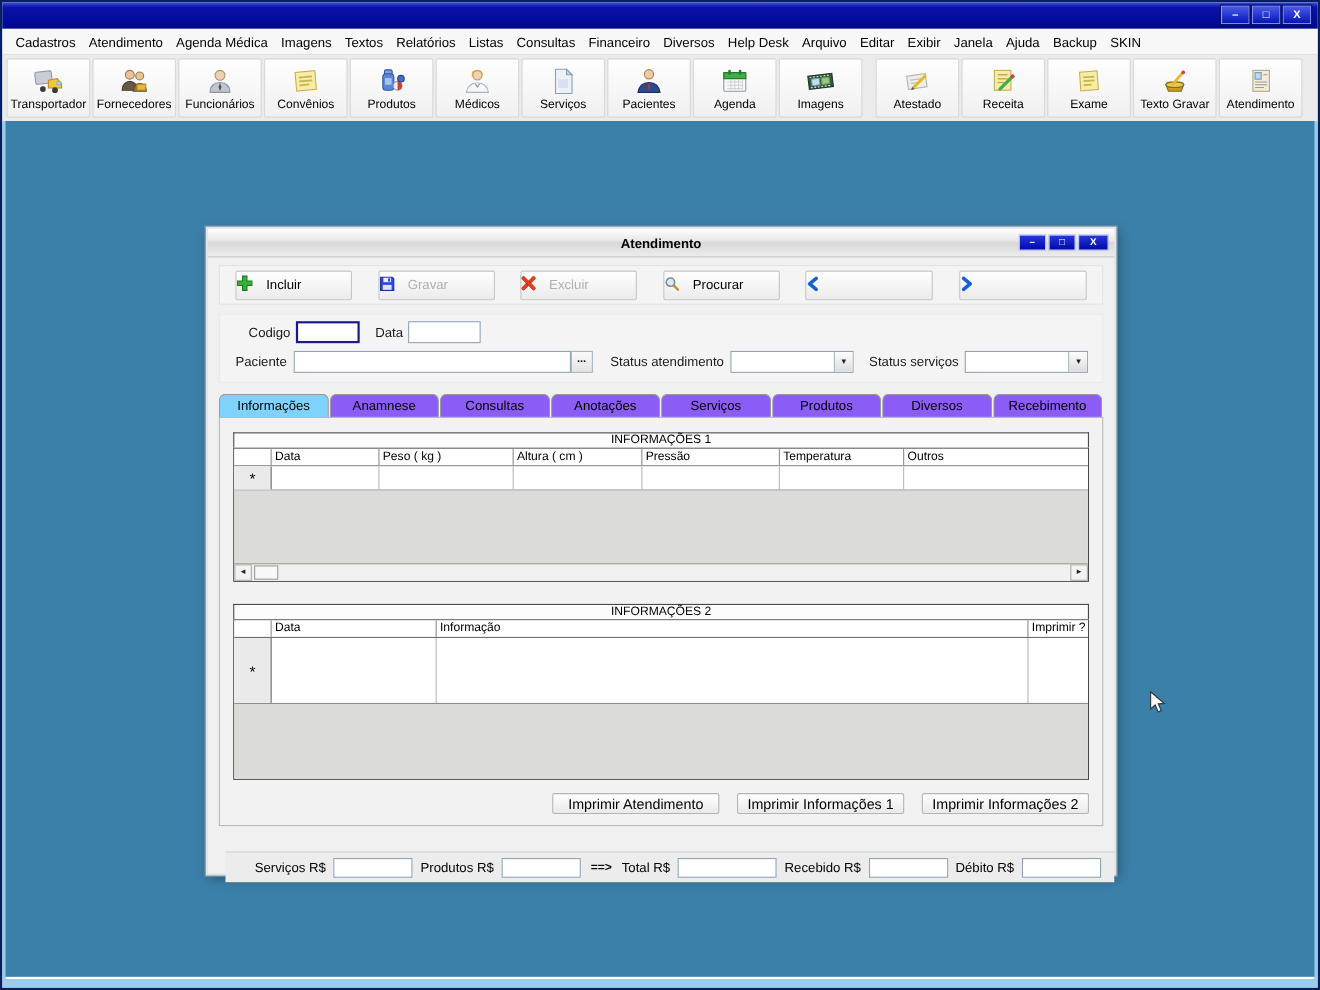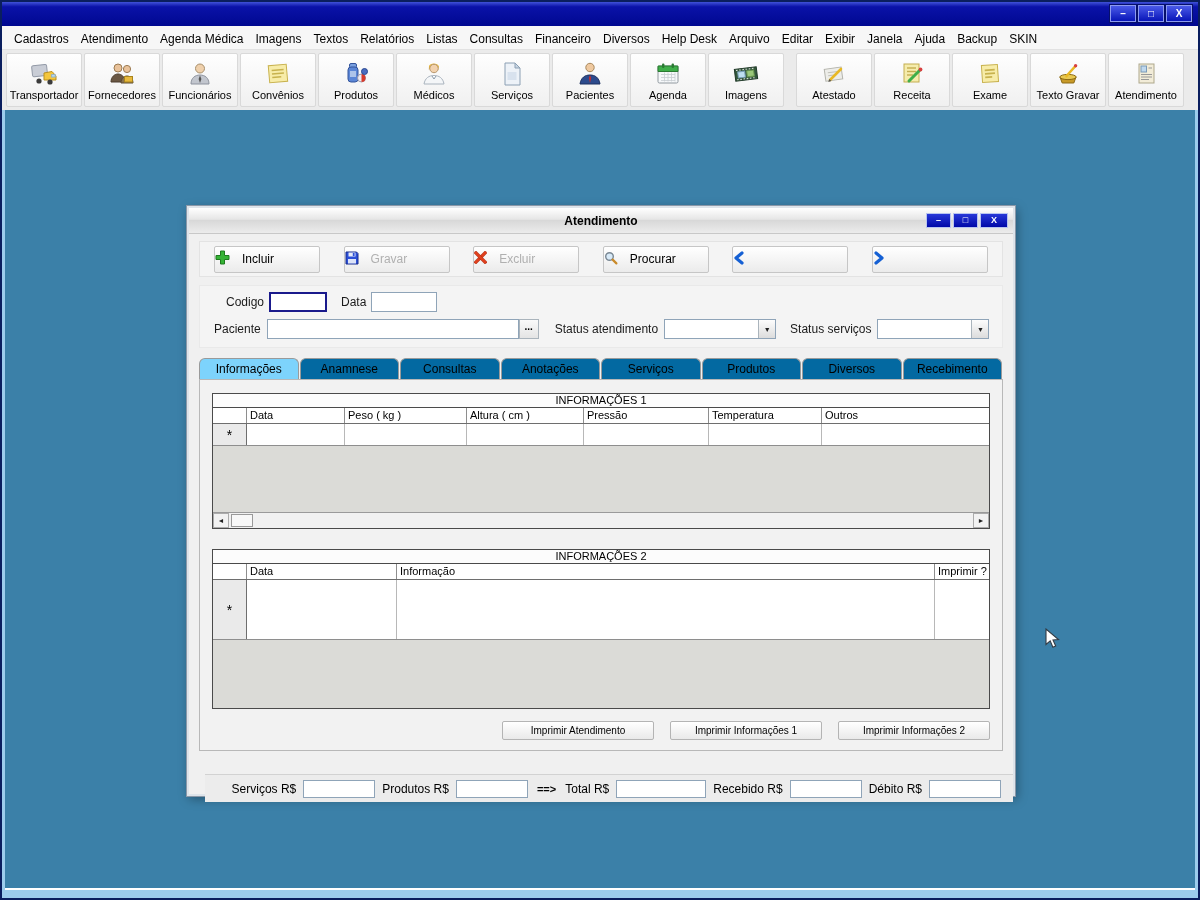--- a/index.html
+++ b/index.html
@@ -73,21 +73,21 @@
   .browse-btn { width:20px; height:20px; background:linear-gradient(180deg,#FAFAFA,#E4E4E4);
                 border:1px solid #AAB4BC; font-size:10px; font-weight:bold; line-height:14px; text-align:center; }
   .combo { display:flex; width:112px; height:20px; border:1px solid #8FA4B8; background:#fff; }
   .combo .cval { flex:1; }
   .combo .carrow { width:17px; background:linear-gradient(180deg,#FDFDFD,#DCDCDC); border-left:1px solid #AAB4BC;
                    font-size:7px; color:#222; display:flex; align-items:center; justify-content:center; }
 
   
   .tabs { margin:10px 10px 0 10px; display:flex; height:21px; }
   .tab { flex:1; border:1px solid #9A9A9A; border-bottom:none; border-radius:6px 6px 0 0;
-         background:#0369a1; text-align:center; font-size:12px; padding-top:3px; margin-right:1px; }
+         background:#8b5cf6; text-align:center; font-size:12px; padding-top:3px; margin-right:1px; }
   .tab.active { background:#7dd3fc; font-weight:normal; position:relative; z-index:2; }
 
   .tabpanel { margin:0 10px; border:1px solid #B8B8B8; background:#F2F2F2; padding:13px 12px 10px 12px; position:relative; z-index:1; }
 
   
   .gtable { width:100%; }
   .gcaption { height:14px; line-height:13px; border:1px solid #4A4A4A; border-bottom:none;
               background:#FCFCFC; text-align:center; font-size:11px; }
   .ggrid { border:1px solid #4A4A4A; background:#fff; }
   .ghrow { display:flex; height:16px; background:#fff; border-bottom:1px solid #6E6E6E; }
@@ -105,21 +105,21 @@
 
   
   .t1-c0{width:34px;flex:0 0 34px;} .t1-c1{width:98px;flex:0 0 98px;} .t1-c2{width:122px;flex:0 0 122px;}
   .t1-c3{width:117px;flex:0 0 117px;} .t1-c4{width:125px;flex:0 0 125px;} .t1-c5{width:113px;flex:0 0 113px;}
   .t1-c6{flex:1;border-right:none;}
   
   .t2-c0{width:34px;flex:0 0 34px;} .t2-c1{width:150px;flex:0 0 150px;} .t2-c2{flex:1;} .t2-c3{width:54px;flex:0 0 54px;border-right:none;}
 
   .printrow { display:flex; justify-content:flex-end; gap:16px; margin-top:12px; }
   .pbtn { width:152px; height:19px; background:linear-gradient(180deg,#FFFFFF,#E9E9E9); border:1px solid #B4B4B4;
-          border-radius:2px; font-size:10px; display:flex; align-items:center; justify-content:center; }
+          border-radius:2px; font-size:13px; display:flex; align-items:center; justify-content:center; }
 
   
   .totals { position:absolute; bottom:0; left:16px; right:0; height:28px; background:#ECECEC;
             border-top:1px solid #D2D2D2; display:flex; align-items:center; justify-content:flex-end;
             gap:7px; padding:0 12px; font-size:12px; }
   .totals .inp { height:18px; }
   .tw1 { width:72px; } .tw2 { width:90px; }
   .tsep { font-size:11px; font-weight:bold; margin:0 2px; }
 
   

